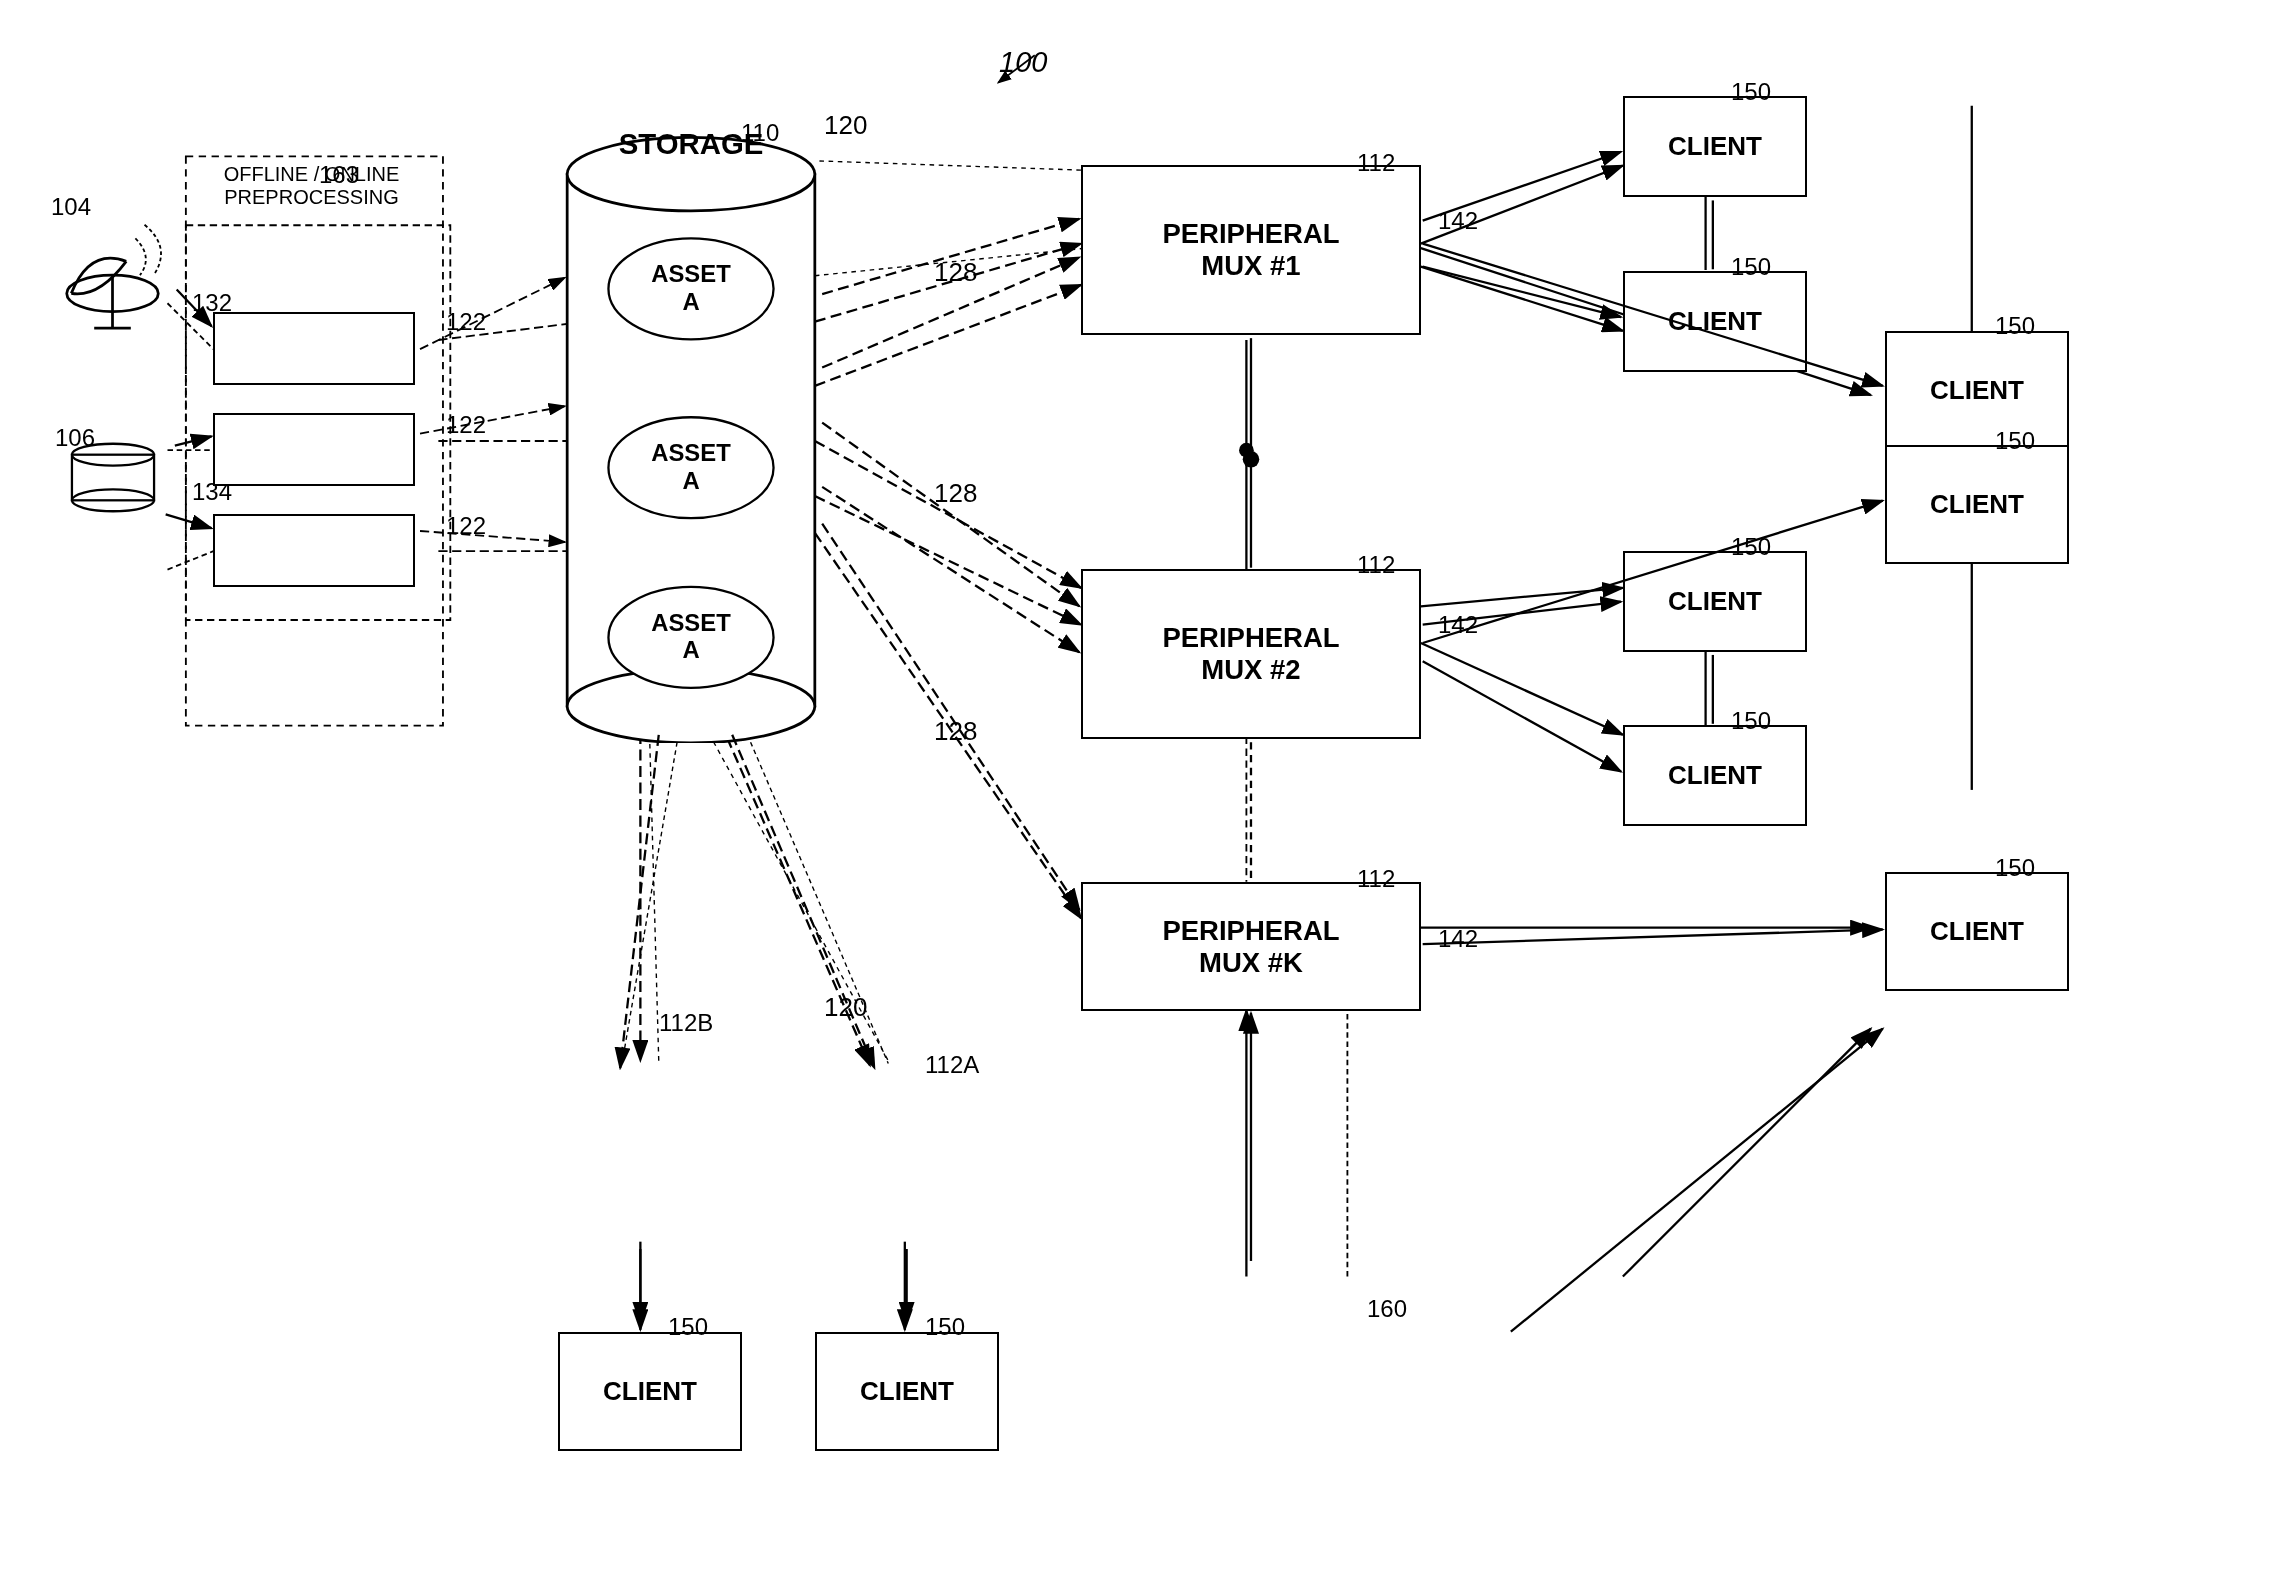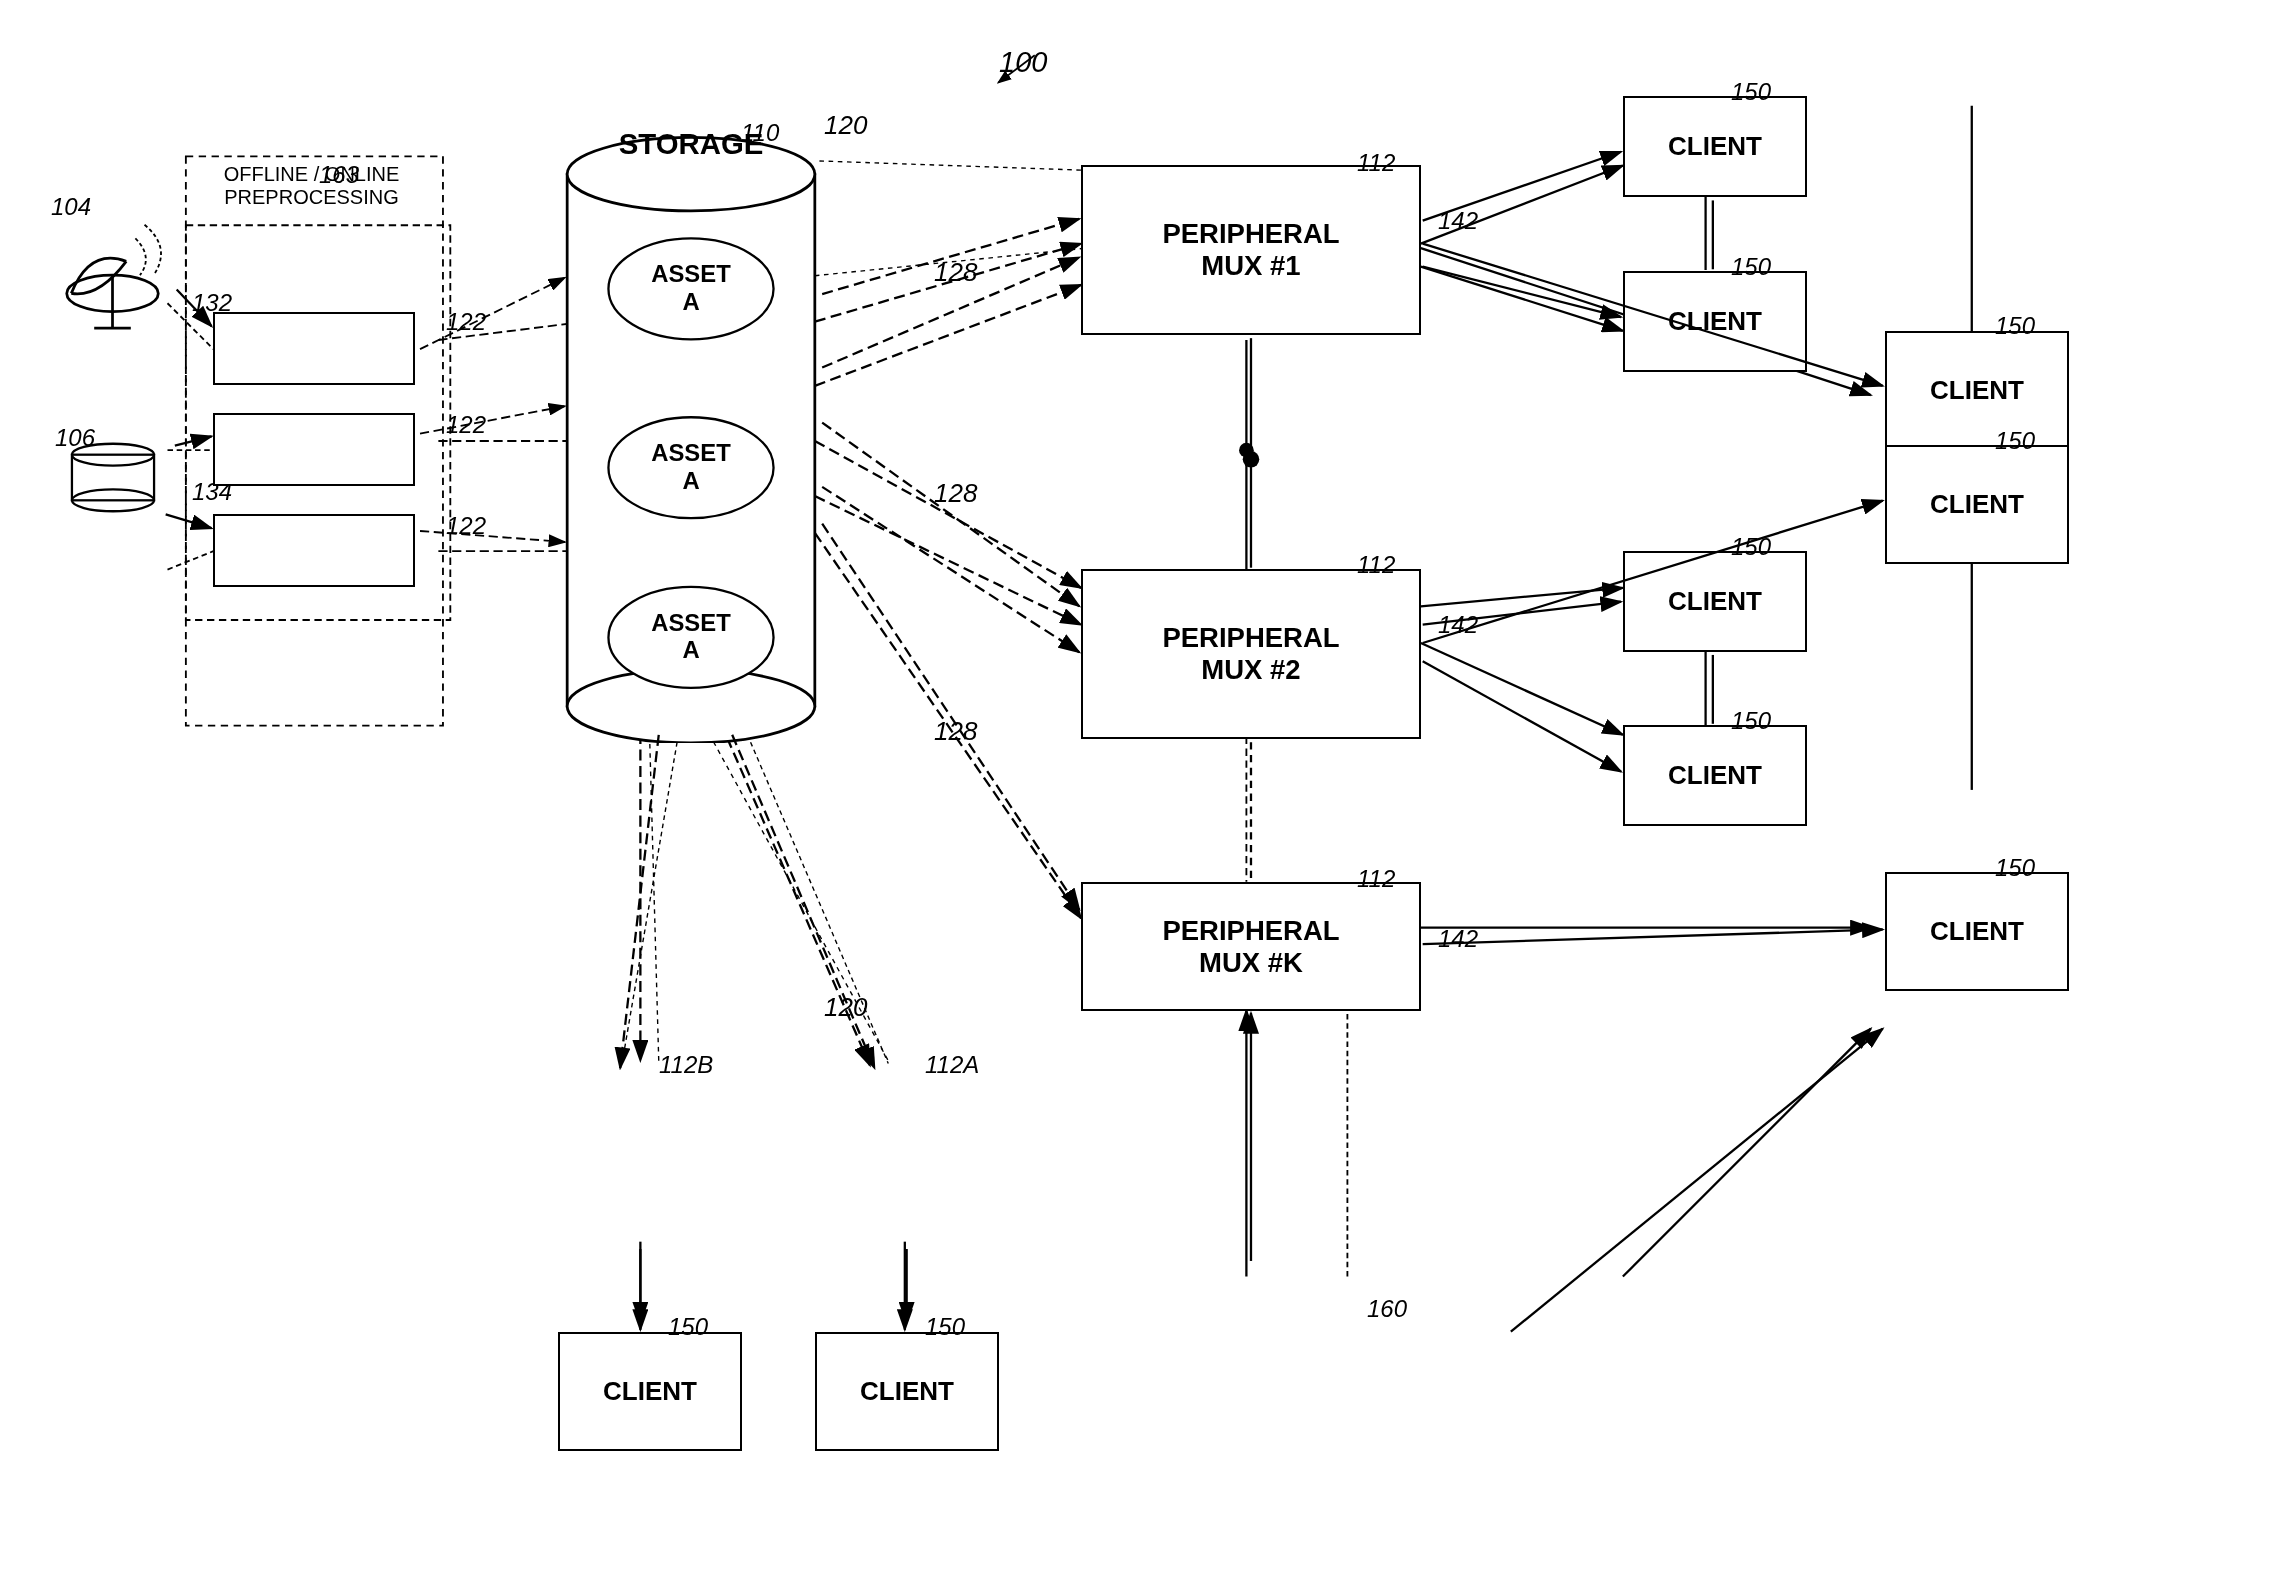--- a/index.html
+++ b/index.html
@@ -25,21 +25,20 @@
       align-items: center;
       justify-content: center;
       text-align: center;
       font-size: 26px;
       font-weight: bold;
       font-family: Arial, sans-serif;
     }
     .label {
       position: absolute;
       font-size: 24px;
-      font-style: italic;
       color: #000;
       font-family: Arial, sans-serif;
     }
     svg#lines {
       position: absolute;
       top: 0;
       left: 0;
       width: 2290px;
       height: 1589px;
       pointer-events: none;
@@ -249,21 +248,21 @@
   <div class="box" style="left:1607px; top:725px; width:184px; height:101px; font-size:26px;">CLIENT</div>
   <span class="label" style="left:1715px; top:707px;">150</span>
 
   <svg style="position:absolute;left:1685px;top:652px;width:9.2px;height:73px;" viewBox="0 0 10 80" width="9.2" height="73">
     <line x1="5" y1="0" x2="5" y2="80" stroke="#000" stroke-width="2.5"></line>
   </svg>
 
   <div class="box" style="left:1869px; top:872px; width:184px; height:119px; font-size:26px;">CLIENT</div>
   <span class="label" style="left:1979px; top:854px;">150</span>
 
-  <span class="label" style="left:643px; top:1051px;">112B</span>
+  <span class="label" style="left:643px; top:1009px;">112B</span>
 
   <span class="label" style="left:909px; top:1051px;">112A</span>
 
   <div class="box" style="left:542px; top:1332px; width:184px; height:119px; font-size:26px;">CLIENT</div>
   <span class="label" style="left:652px; top:1313px;">150</span>
 
   <div class="box" style="left:799px; top:1332px; width:184px; height:119px; font-size:26px;">CLIENT</div>
   <span class="label" style="left:909px; top:1313px;">150</span>
 
   <span class="label" style="left:1351px; top:1295px; font-size:24px;">160</span>

